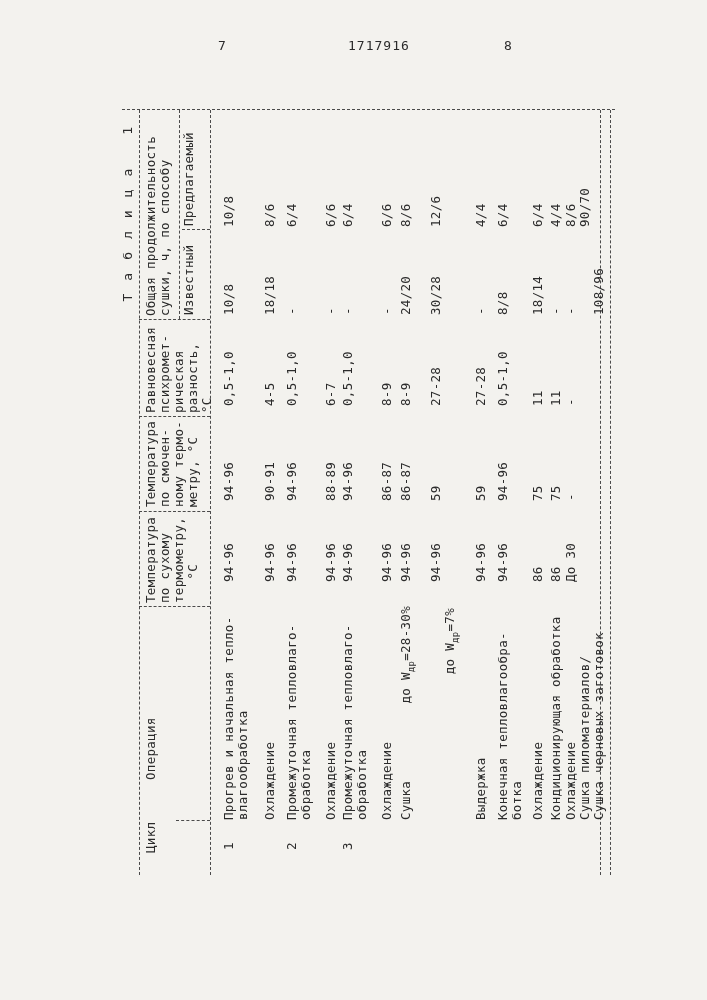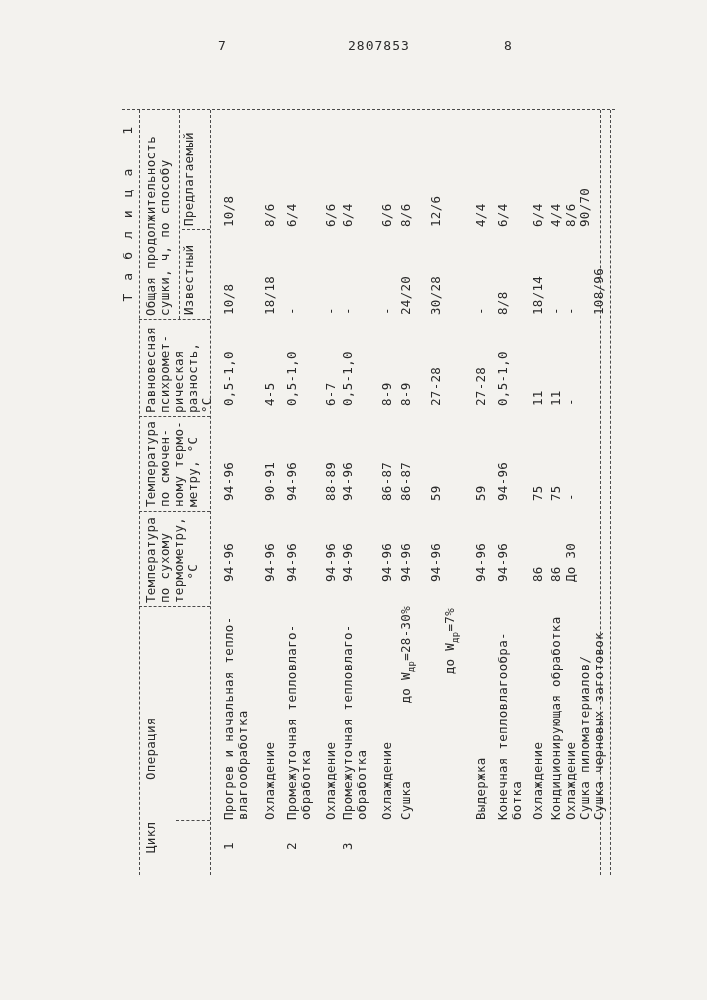--- a/index.html
+++ b/index.html
@@ -75,21 +75,21 @@
   .m7{margin-bottom:7px;}.m4{margin-bottom:4px;}.m1{margin-bottom:1px;}.m0{margin-bottom:0;}
   .row-total .c6{align-self:flex-end;}
 </style>
 </head>
 <body>
 
 <div class="page">
 
   <div class="runhead">
     <span class="ph-left">7</span>
-    <span class="ph-center">2807853</span>
+    <span class="ph-center">1717916</span>
     <span class="ph-right">8</span>
   </div>
 
   <div class="table-rotated">
     <div class="otable">
 
       <div class="t-title">Таблица 1</div>
 
       <div class="dash-h line-top"></div>
       <div class="dash-v line-right"></div>

